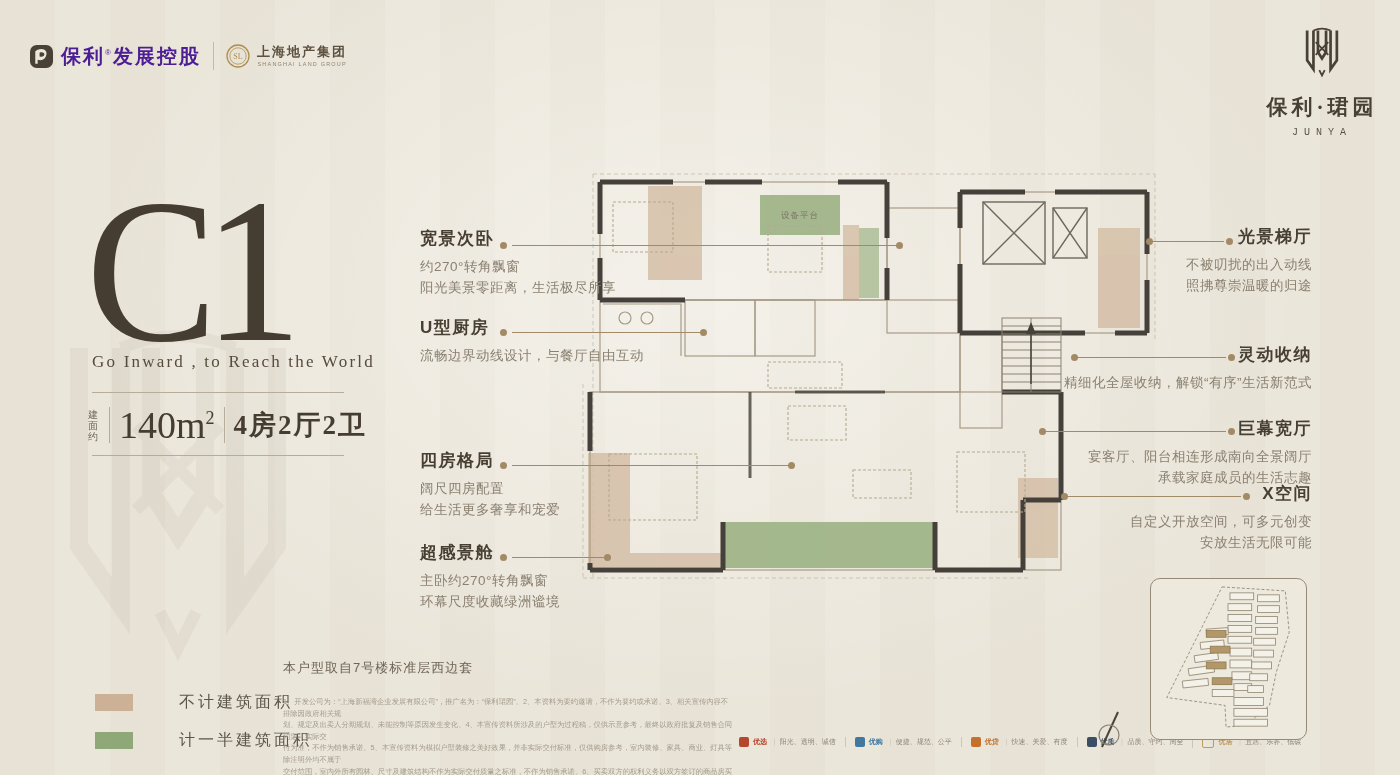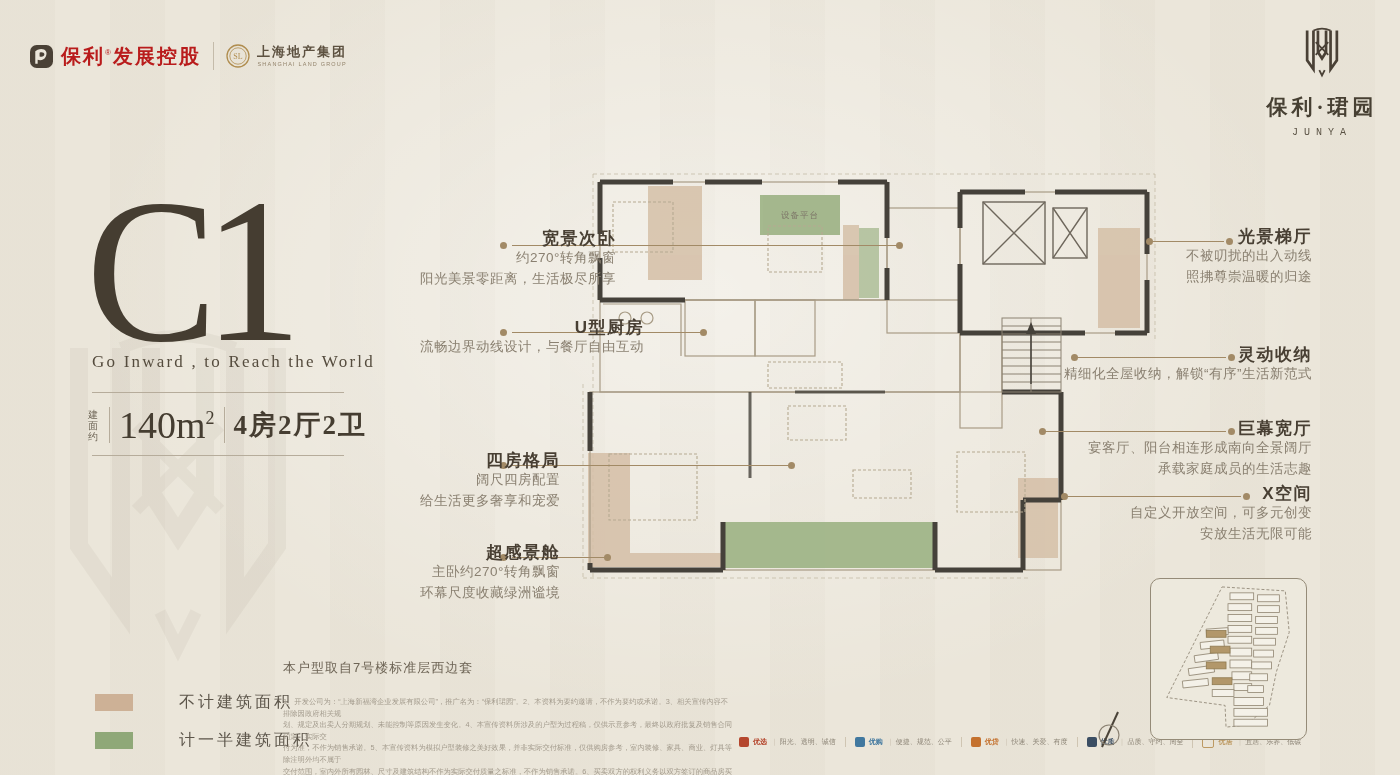--- a/index.html
+++ b/index.html
@@ -10,21 +10,21 @@
       radial-gradient(ellipse at 50% 38%, rgba(255,255,255,0.45), rgba(255,255,255,0) 62%),
       repeating-linear-gradient(90deg, rgba(140,125,100,0.035) 0 55px, rgba(0,0,0,0) 55px 110px),
       #ebe6da;
     color:#4a4136;
   }
   #stage{position:relative;width:1400px;height:775px;}
 
   
   .hdr-left{position:absolute;left:30px;top:42px;display:flex;align-items:center;}
   .poly-icon{width:23px;height:23px;margin-right:8px;}
-  .poly-text{font-weight:700;font-size:20px;letter-spacing:2px;color:#b91c1c;}
+  .poly-text{font-weight:700;font-size:20px;letter-spacing:2px;color:#4c1d95;}
   .poly-text sup{font-size:8px;font-weight:400;}
   .hdr-div{width:1px;height:28px;background:#c4bbaa;margin:0 12px;}
   .gold-logo{width:24px;height:24px;margin-right:7px;}
   .partner{display:flex;flex-direction:column;line-height:1;text-align:right;}
   .partner-cn{font-size:13px;font-weight:700;letter-spacing:2px;color:#5d5140;}
   .partner-en{font-size:5.5px;letter-spacing:1.2px;color:#93836b;margin-top:4px;}
 
   .hdr-right{position:absolute;left:1252px;top:26px;width:140px;text-align:center;}
   .emblem-sm{width:46px;height:54px;color:#4a4136;}
   .project-cn{font-size:21px;font-weight:600;letter-spacing:4px;color:#474033;margin-top:9px;font-family:"Liberation Serif",serif;}
@@ -47,22 +47,22 @@
   .area-val{font-family:"Liberation Serif",serif;font-size:38px;color:#453d31;font-weight:500;line-height:1;}
   .area-val sup{font-size:18px;}
   .rooms{font-family:"Liberation Serif",serif;font-size:27px;color:#453d31;font-weight:600;letter-spacing:2px;line-height:1;}
 
   
   .plan{position:absolute;left:555px;top:168px;width:612px;height:465px;}
 
   
   .co{position:absolute;}
   .co .t{font-size:17px;font-weight:700;letter-spacing:1.5px;color:#483f33;line-height:1;}
-  .co .d{font-size:13.5px;line-height:21px;letter-spacing:0.5px;color:#8a8071;}
-  .co-l{left:420px;text-align:right;}
+  .co .d{font-size:13.5px;line-height:21px;letter-spacing:0.5px;color:#8a8071;margin-top:9px;}
+  .co-l{left:420px;text-align:left;}
   .co-r{right:88px;width:300px;text-align:right;}
   .lead{position:absolute;height:1px;background:#a28a66;}
   .dot{position:absolute;width:7px;height:7px;border-radius:50%;background:#a28a66;}
 
   
   .legend-row{position:absolute;left:95px;display:flex;align-items:center;gap:32px;}
   .sw{width:38px;height:17px;margin-right:14px;}
   .sw-tan{background:#cdb196;}
   .sw-green{background:#8fa878;}
   .legend-label{font-size:16px;letter-spacing:3px;color:#5c554a;}

